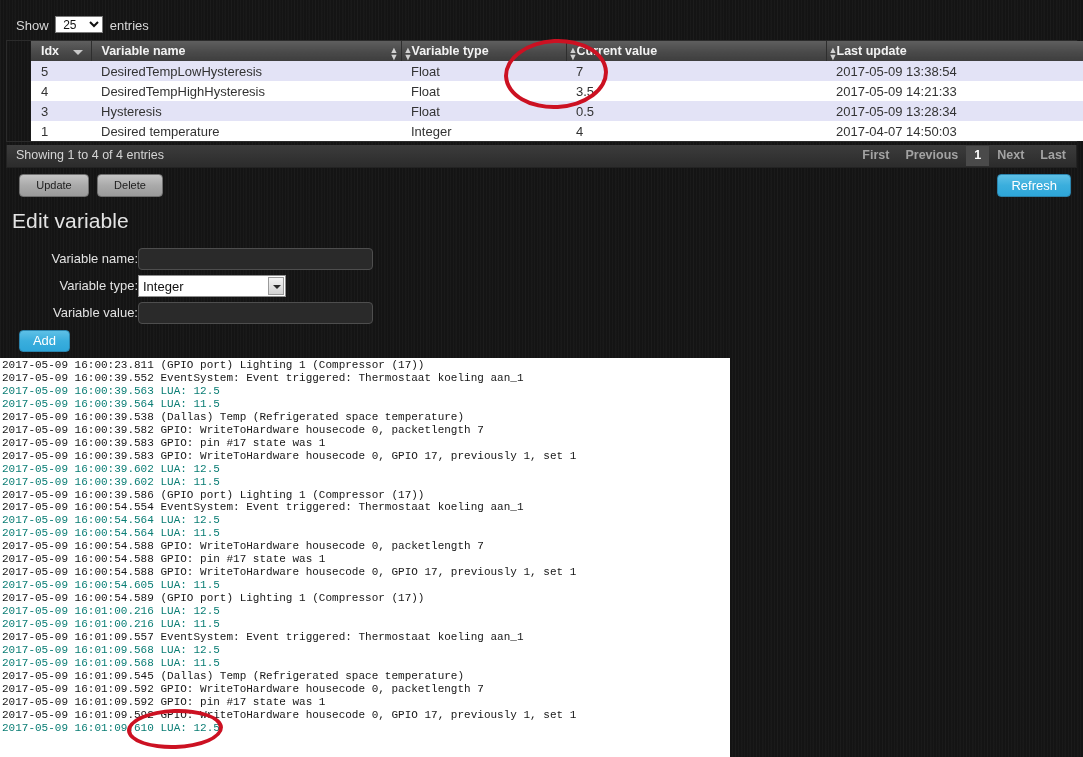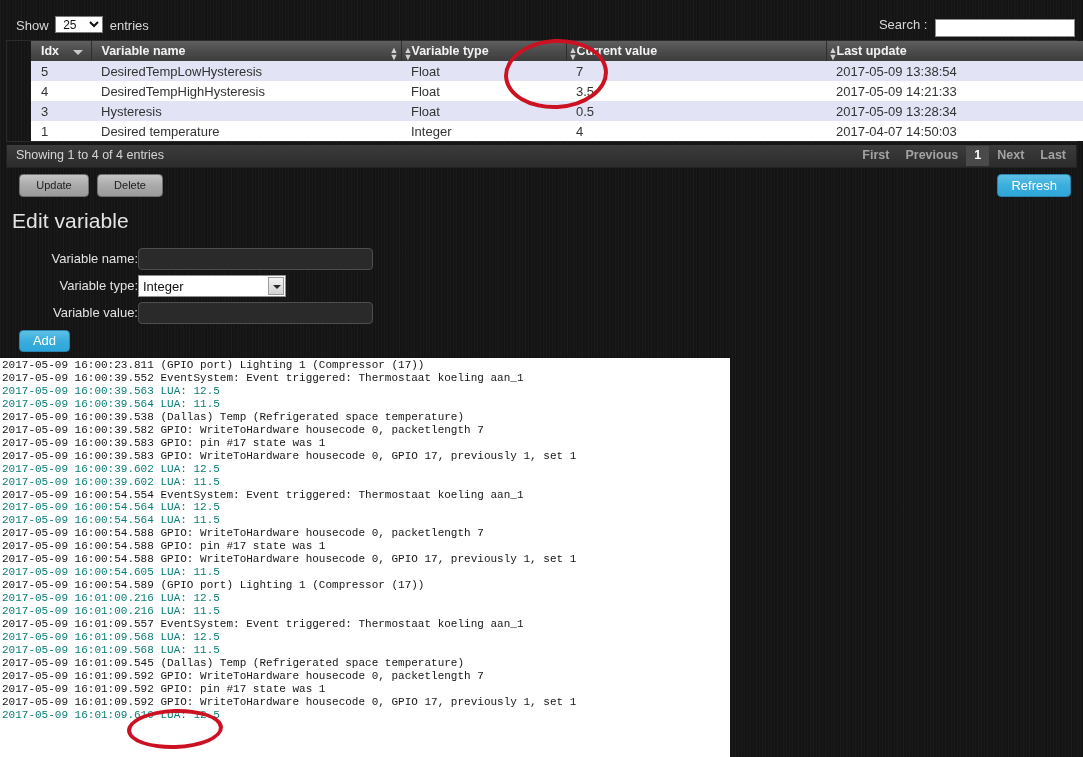--- a/index.html
+++ b/index.html
@@ -298,24 +298,20 @@
 </head>
 <body>
 
 <div id="page">
 
   <div class="dt-top">
     <div class="dt-length">
       <span>Show</span>
       <select id="length-select"><option value="10">10</option><option value="25" selected="">25</option><option value="50">50</option><option value="100">100</option></select>
       <span>entries</span>
-    </div>
-    <div class="dt-filter">
-      <span>Search :</span>
-      <input type="text" id="search-input" placeholder="" style="">
     </div>
   </div>
 
   <div class="dt-wrap">
     <table class="dt">
       <thead>
         <tr>
           <th class="col-idx">
             <span>Idx</span>
             <span class="caret-down"></span>
@@ -421,20 +417,21 @@
       <div class="logline">2017-05-09 16:00:23.811 (GPIO port) Lighting 1 (Compressor (17))</div>
       <div class="logline">2017-05-09 16:00:39.552 EventSystem: Event triggered: Thermostaat koeling aan_1</div>
       <div class="logline lua">2017-05-09 16:00:39.563 LUA: 12.5</div>
       <div class="logline lua">2017-05-09 16:00:39.564 LUA: 11.5</div>
       <div class="logline">2017-05-09 16:00:39.538 (Dallas) Temp (Refrigerated space temperature)</div>
       <div class="logline">2017-05-09 16:00:39.582 GPIO: WriteToHardware housecode 0, packetlength 7</div>
       <div class="logline">2017-05-09 16:00:39.583 GPIO: pin #17 state was 1</div>
       <div class="logline">2017-05-09 16:00:39.583 GPIO: WriteToHardware housecode 0, GPIO 17, previously 1, set 1</div>
       <div class="logline lua">2017-05-09 16:00:39.602 LUA: 12.5</div>
       <div class="logline lua">2017-05-09 16:00:39.602 LUA: 11.5</div>
+      <div class="logline">2017-05-09 16:00:39.586 (GPIO port) Lighting 1 (Compressor (17))</div>
       <div class="logline">2017-05-09 16:00:54.554 EventSystem: Event triggered: Thermostaat koeling aan_1</div>
       <div class="logline lua">2017-05-09 16:00:54.564 LUA: 12.5</div>
       <div class="logline lua">2017-05-09 16:00:54.564 LUA: 11.5</div>
       <div class="logline">2017-05-09 16:00:54.588 GPIO: WriteToHardware housecode 0, packetlength 7</div>
       <div class="logline">2017-05-09 16:00:54.588 GPIO: pin #17 state was 1</div>
       <div class="logline">2017-05-09 16:00:54.588 GPIO: WriteToHardware housecode 0, GPIO 17, previously 1, set 1</div>
       <div class="logline lua">2017-05-09 16:00:54.605 LUA: 11.5</div>
       <div class="logline">2017-05-09 16:00:54.589 (GPIO port) Lighting 1 (Compressor (17))</div>
       <div class="logline lua">2017-05-09 16:01:00.216 LUA: 12.5</div>
       <div class="logline lua">2017-05-09 16:01:00.216 LUA: 11.5</div>

